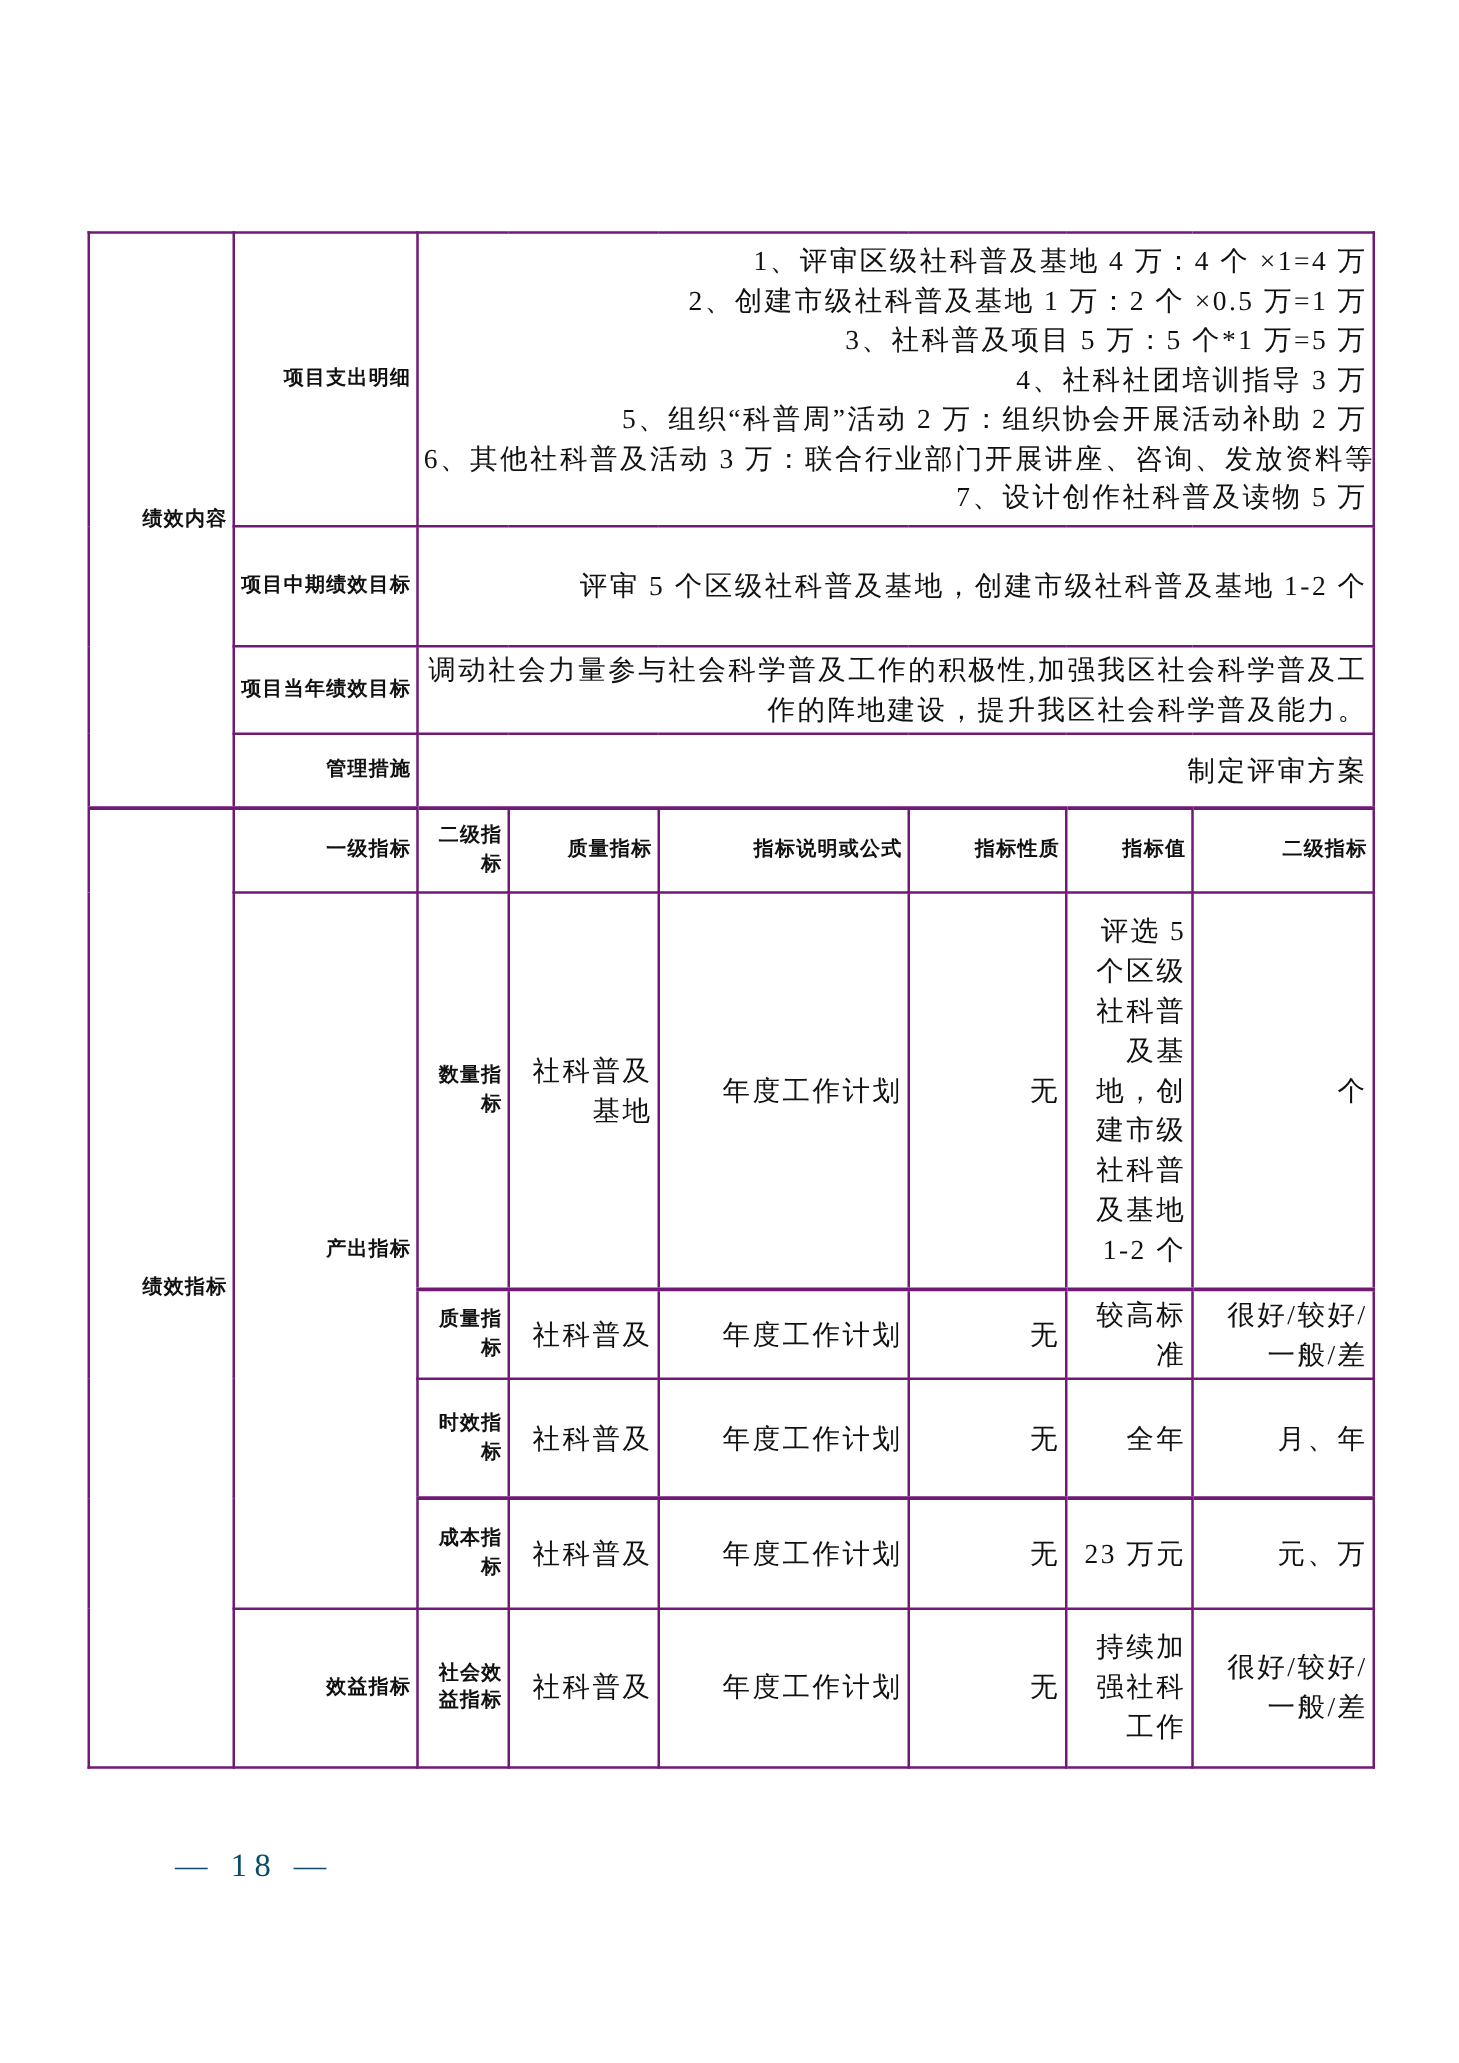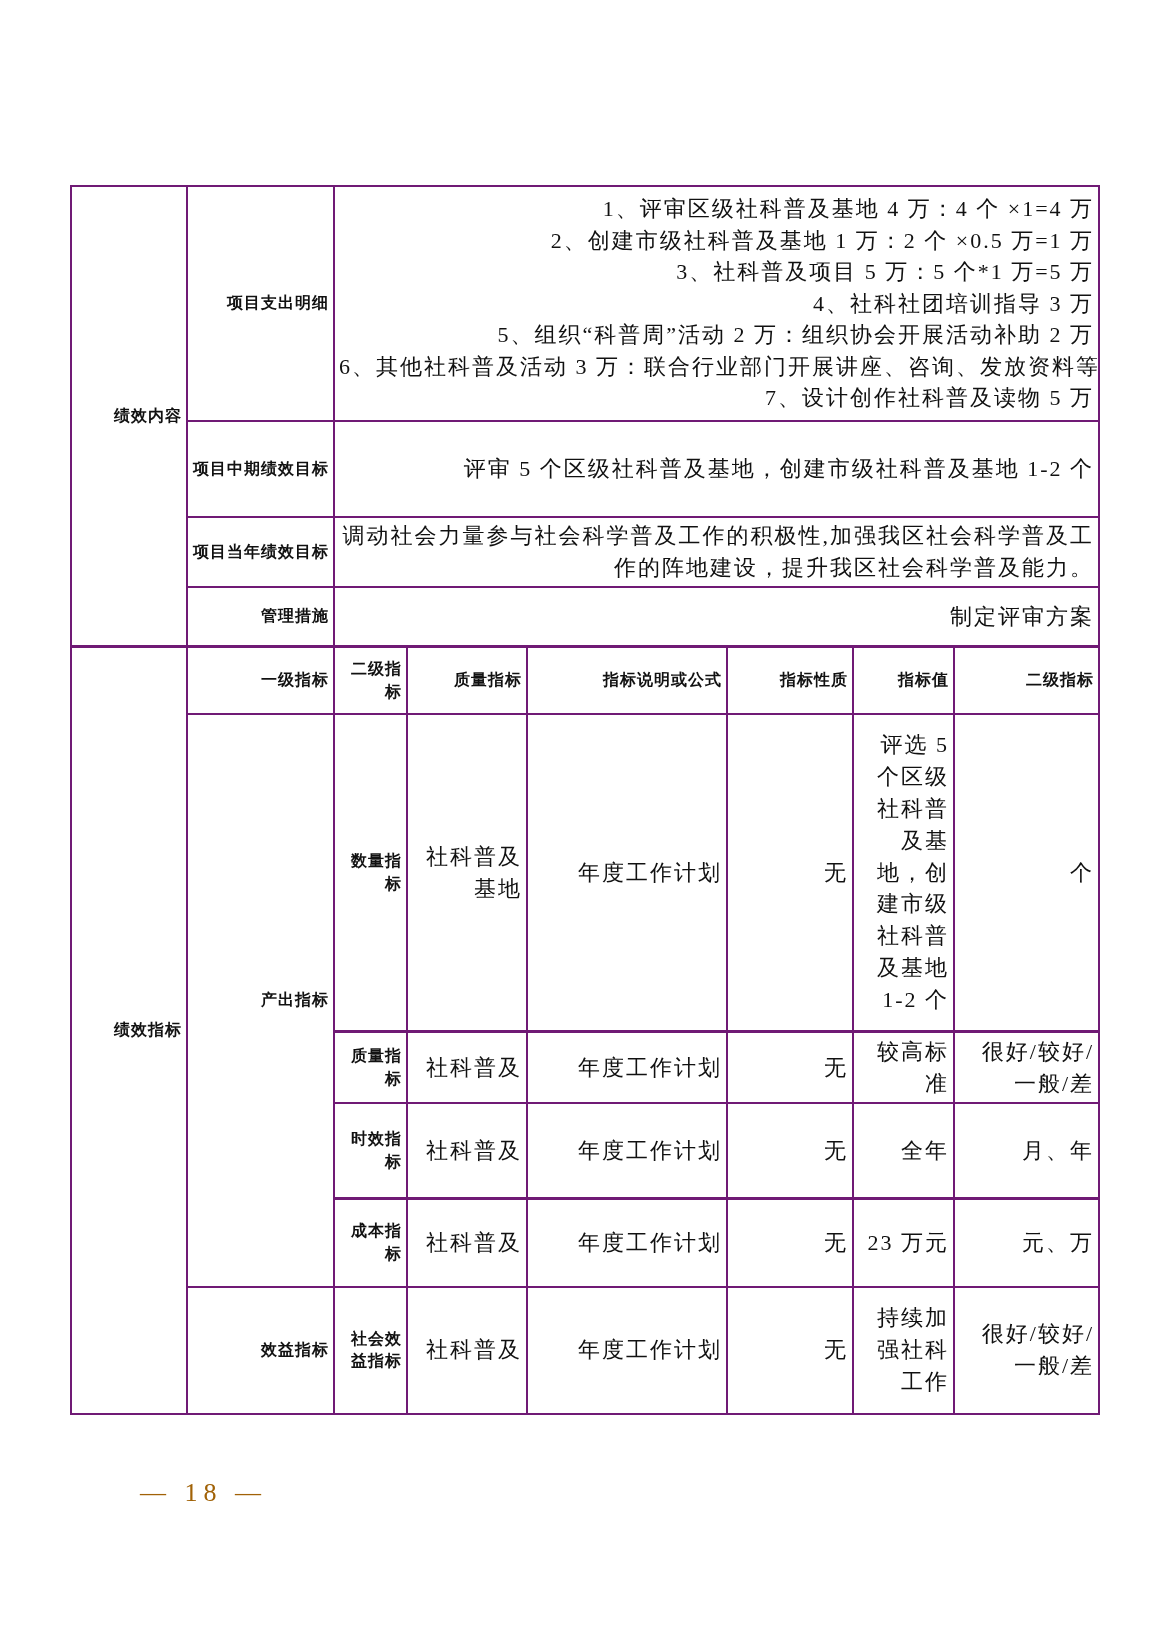--- a/index.html
+++ b/index.html
@@ -59,21 +59,21 @@
     line-height: 31.5px;
     white-space: nowrap;
   }
   .pagenum {
     position: absolute;
     left: 140px;
     top: 1478px;
     font-family: "Liberation Serif", "DejaVu Serif", serif;
     font-size: 26px;
     letter-spacing: 6px;
-    color: #a16207;
+    color: #0c4a6e;
   }
 </style>
 </head>
 <body>
 
 <div class="page">
 
   <table class="perf">
     <colgroup>
       <col style="width:116px">

